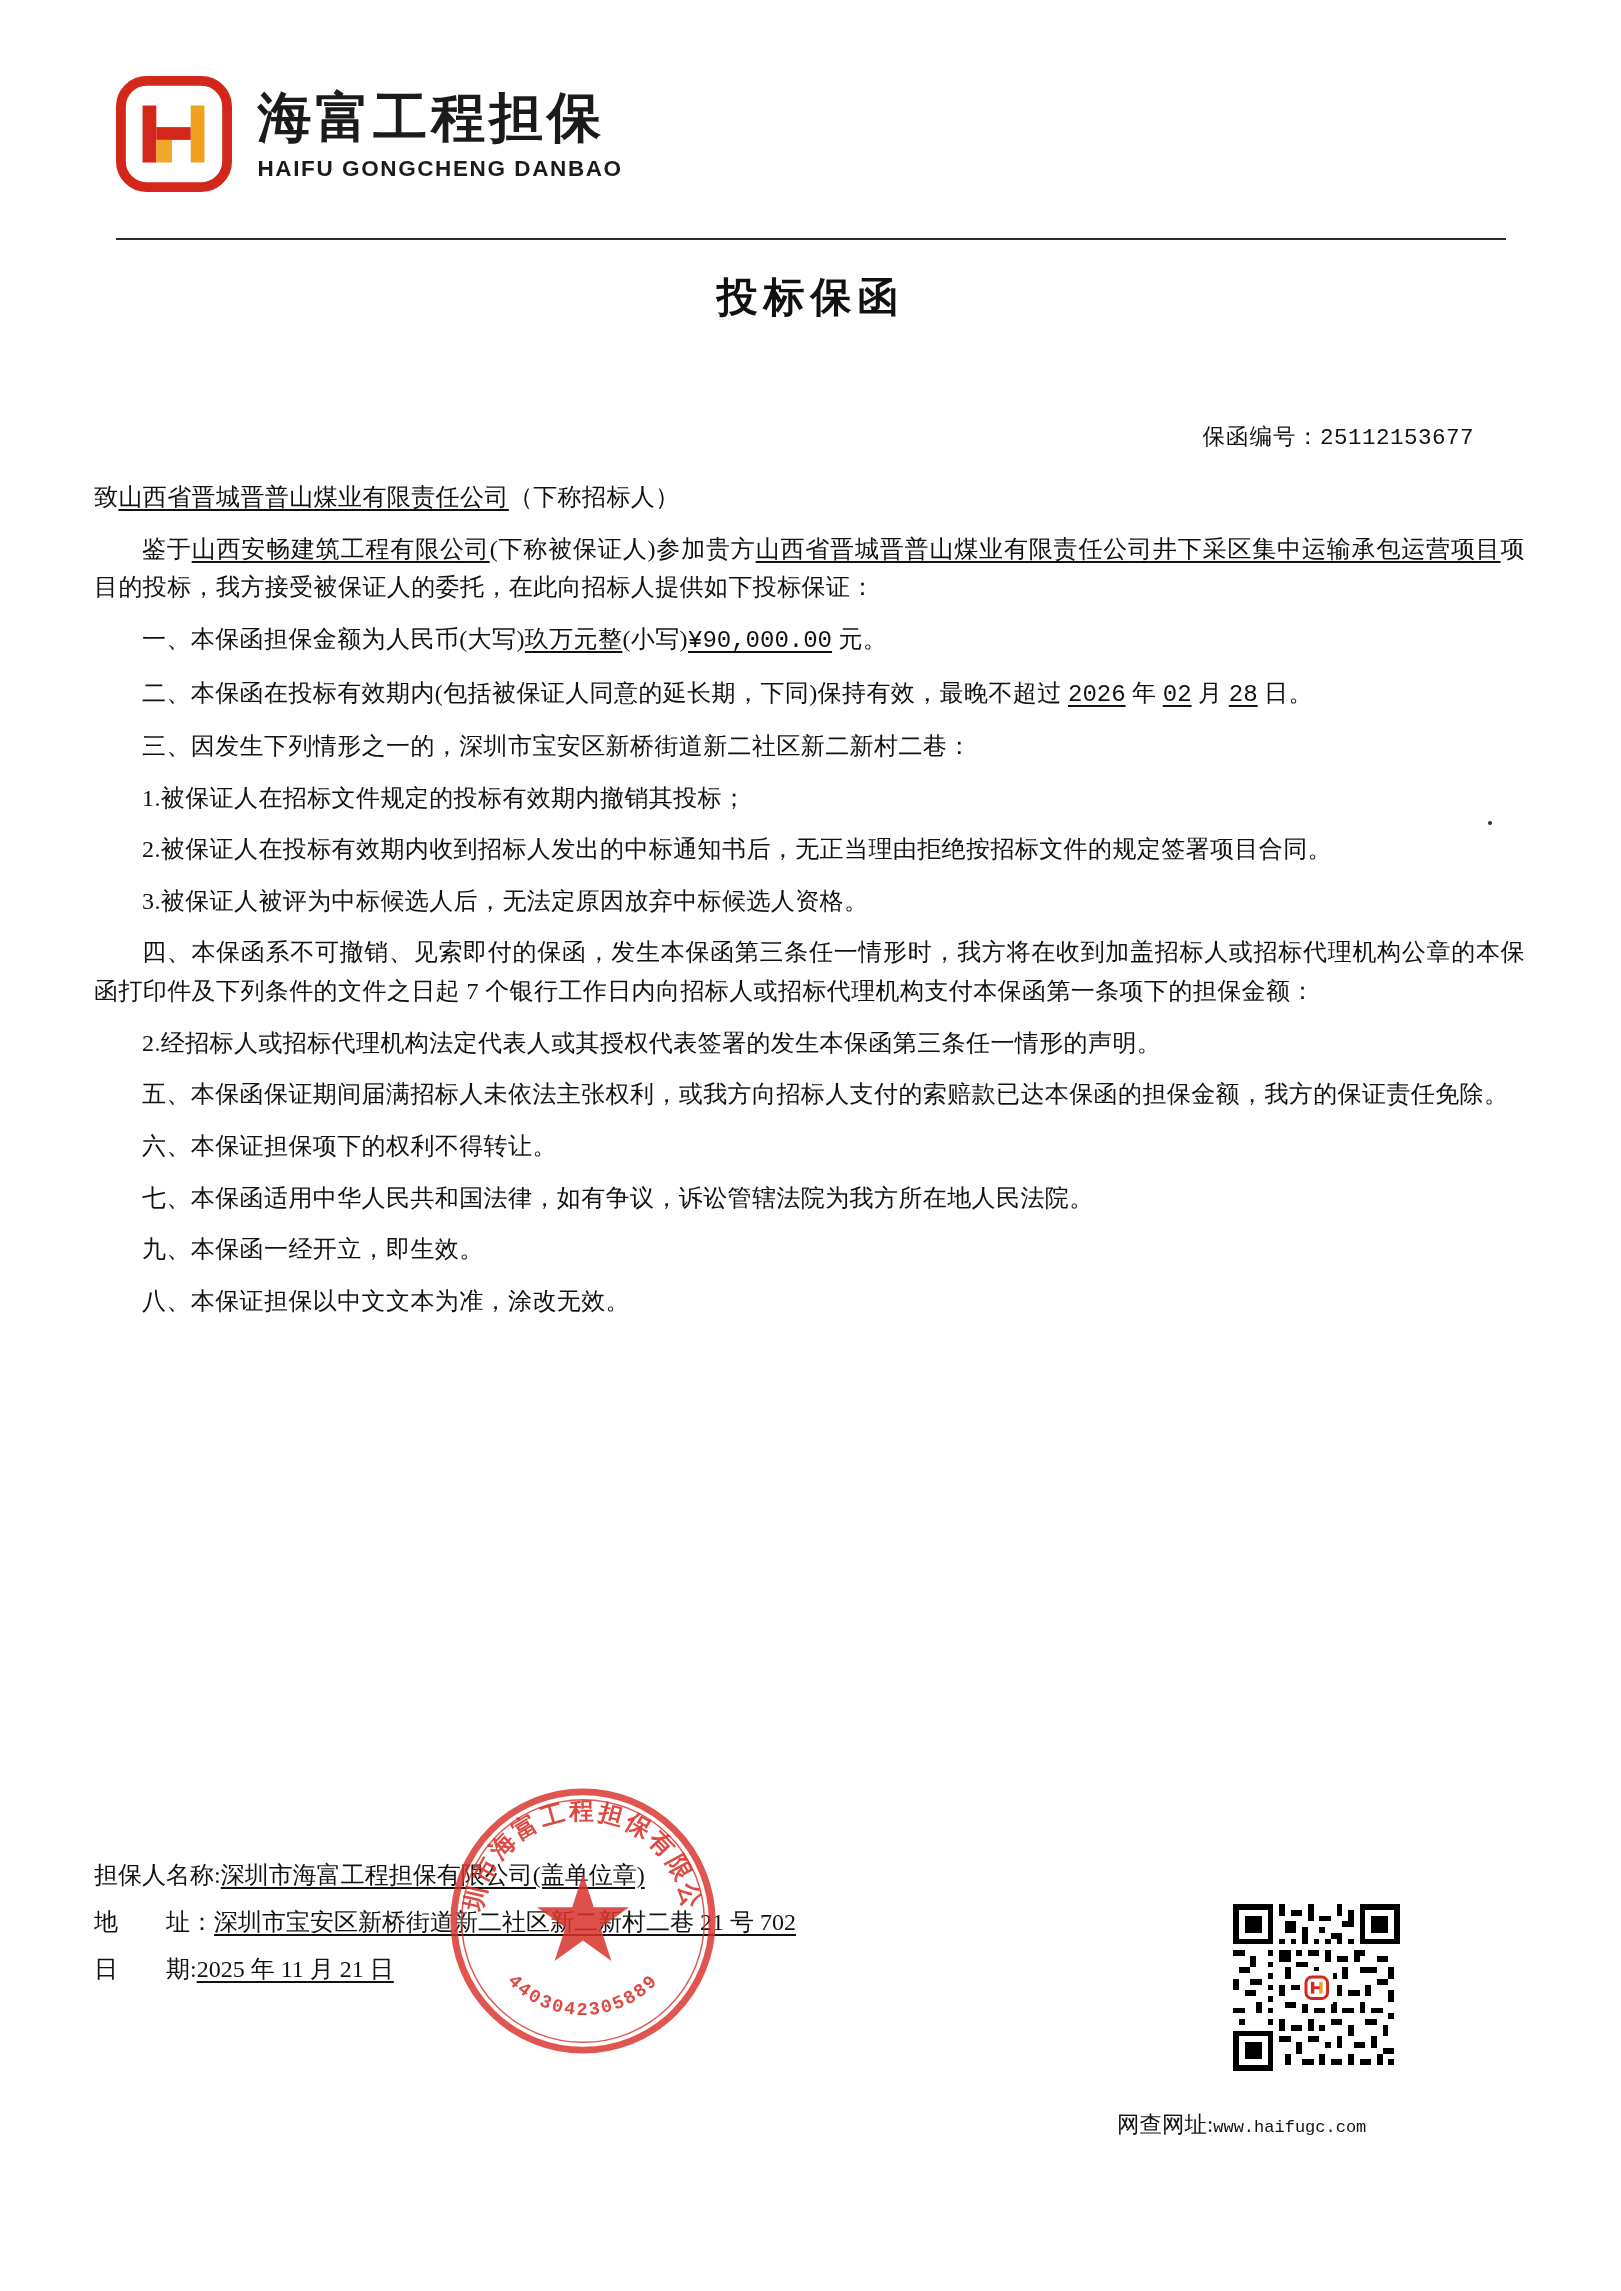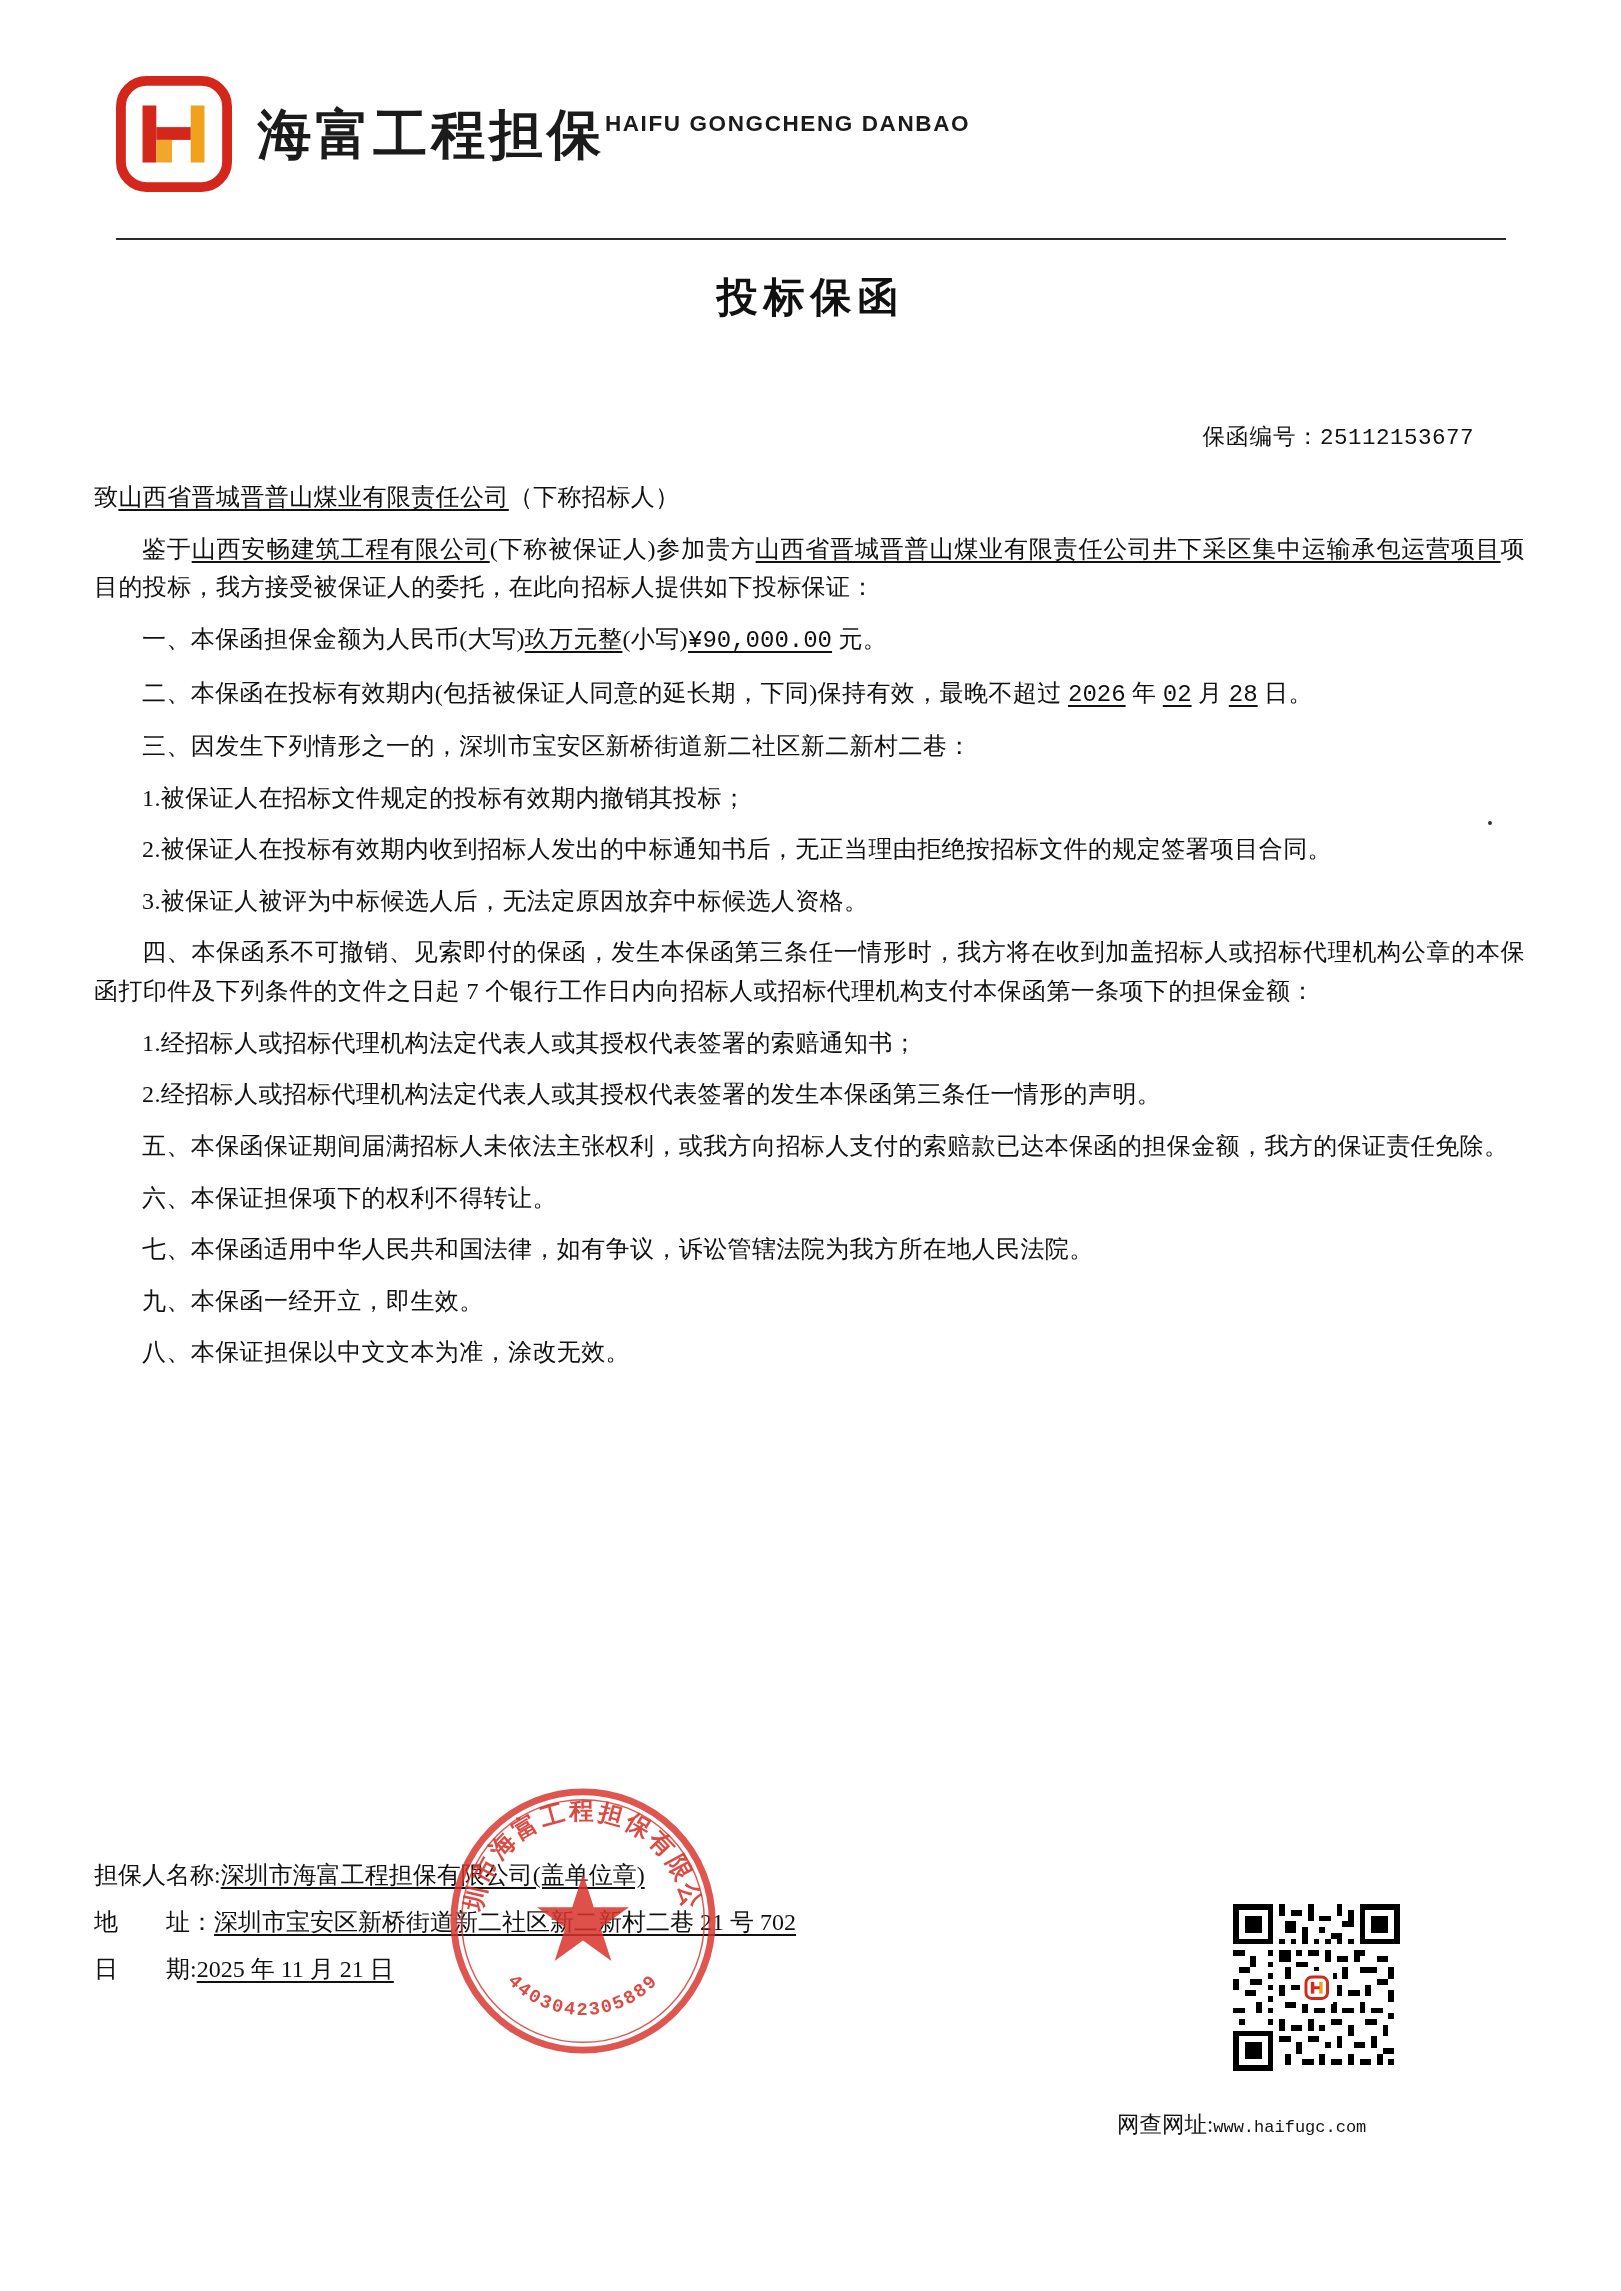--- a/index.html
+++ b/index.html
@@ -42,21 +42,21 @@
   .logo-mark {
     position: relative;
     width: 116px;
     height: 116px;
     flex: 0 0 116px;
   }
   .logo-mark svg { display:block; }
   .logo-text {
     margin-left: 25.5px;
     display: flex;
-    flex-direction: row;
+    flex-direction: column;
     justify-content: center;
   }
   .logo-cn {
     font-family: "Liberation Sans", "DejaVu Sans", sans-serif;
     font-size: 54px;
     font-weight: bold;
     letter-spacing: 3.9px;
     color: #1b1b1b;
     line-height: 1.15;
   }
@@ -266,23 +266,20 @@
     </p>
 
     <p class="p indent">
       3.被保证人被评为中标候选人后，无法定原因放弃中标候选人资格。
     </p>
 
     <p class="p indent">
       四、本保函系不可撤销、见索即付的保函，发生本保函第三条任一情形时，我方将在收到加盖招标人或招标代理机构公章的本保函打印件及下列条件的文件之日起 7 个银行工作日内向招标人或招标代理机构支付本保函第一条项下的担保金额：
     </p>
 
-    <p class="p indent">
-      1.经招标人或招标代理机构法定代表人或其授权代表签署的索赔通知书；
-    </p>
 
     <p class="p indent">
       2.经招标人或招标代理机构法定代表人或其授权代表签署的发生本保函第三条任一情形的声明。
     </p>
 
     <p class="p indent">
       五、本保函保证期间届满招标人未依法主张权利，或我方向招标人支付的索赔款已达本保函的担保金额，我方的保证责任免除。
     </p>
 
     <p class="p indent">

